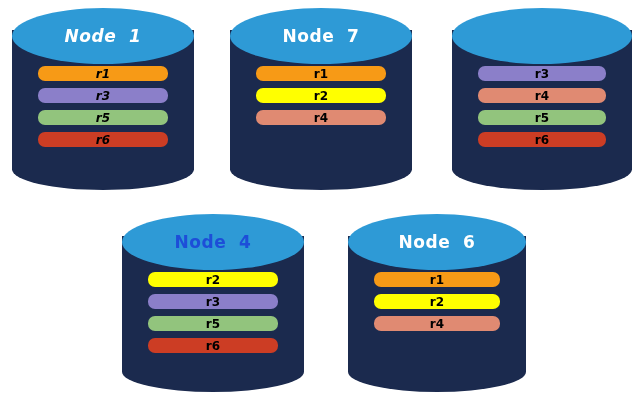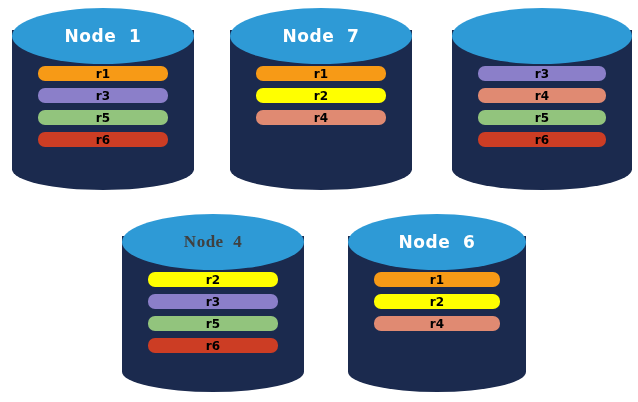--- a/index.html
+++ b/index.html
@@ -87,21 +87,21 @@
     font-size: 12px;
     line-height: 1;
     box-sizing: border-box;
   }
   .bar:last-child { margin-bottom: 0; }
 </style>
 </head>
 <body>
 
 <div id="diagram">
-    <div class="node" style="left: 12px; top: 8px; width: 182px; height: 182px;">
+    <div class="node" style="left: 12px; top: 8px; width: 182px; height: 182px; font-style: italic;">
       <div class="cyl-body" style="background: rgb(27, 42, 78);"></div>
       <div class="cyl-top" style="background: rgb(46, 154, 214);"></div>
       <div class="node-title" style="color: rgb(255, 255, 255);">Node  1</div>
       <div class="bars">
         <div class="bar" style="background: rgb(247, 154, 22); color: rgb(0, 0, 0);">r1</div>
         <div class="bar" style="background: rgb(139, 127, 201); color: rgb(0, 0, 0);">r3</div>
         <div class="bar" style="background: rgb(146, 196, 125); color: rgb(0, 0, 0);">r5</div>
         <div class="bar" style="background: rgb(204, 61, 36); color: rgb(0, 0, 0);">r6</div>
       </div>
     </div>
@@ -121,21 +121,21 @@
       <div class="bars">
         <div class="bar" style="background: rgb(139, 127, 201); color: rgb(0, 0, 0);">r3</div>
         <div class="bar" style="background: rgb(224, 138, 114); color: rgb(0, 0, 0);">r4</div>
         <div class="bar" style="background: rgb(146, 196, 125); color: rgb(0, 0, 0);">r5</div>
         <div class="bar" style="background: rgb(204, 61, 36); color: rgb(0, 0, 0);">r6</div>
       </div>
     </div>
     <div class="node" style="left: 122px; top: 214px; width: 182px; height: 178px;">
       <div class="cyl-body" style="background: rgb(27, 42, 78);"></div>
       <div class="cyl-top" style="background: rgb(46, 154, 214);"></div>
-      <div class="node-title" style="color: #404040; font-family: Liberation Serif, serif;">Node  4</div>
+      <div class="node-title" style="color: #1d4ed8;">Node  4</div>
       <div class="bars">
         <div class="bar" style="background: rgb(255, 255, 0); color: rgb(0, 0, 0);">r2</div>
         <div class="bar" style="background: rgb(139, 127, 201); color: rgb(0, 0, 0);">r3</div>
         <div class="bar" style="background: rgb(146, 196, 125); color: rgb(0, 0, 0);">r5</div>
         <div class="bar" style="background: rgb(204, 61, 36); color: rgb(0, 0, 0);">r6</div>
       </div>
     </div>
     <div class="node" style="left: 348px; top: 214px; width: 178px; height: 178px;">
       <div class="cyl-body" style="background: rgb(27, 42, 78);"></div>
       <div class="cyl-top" style="background: rgb(46, 154, 214);"></div>

